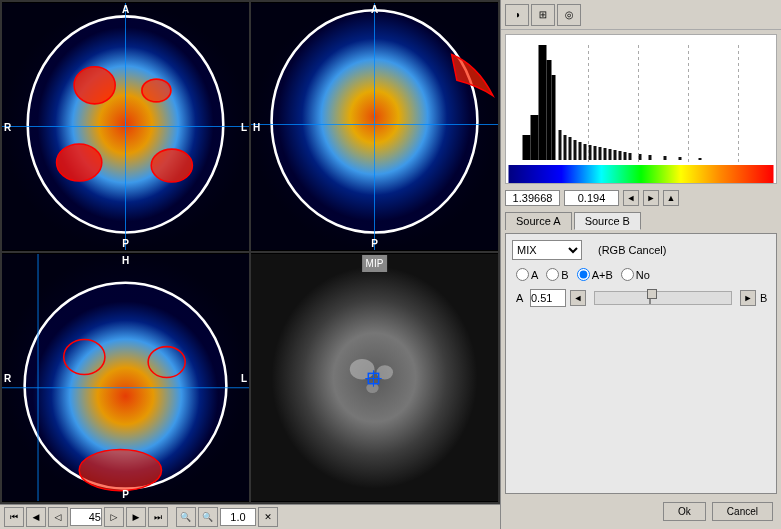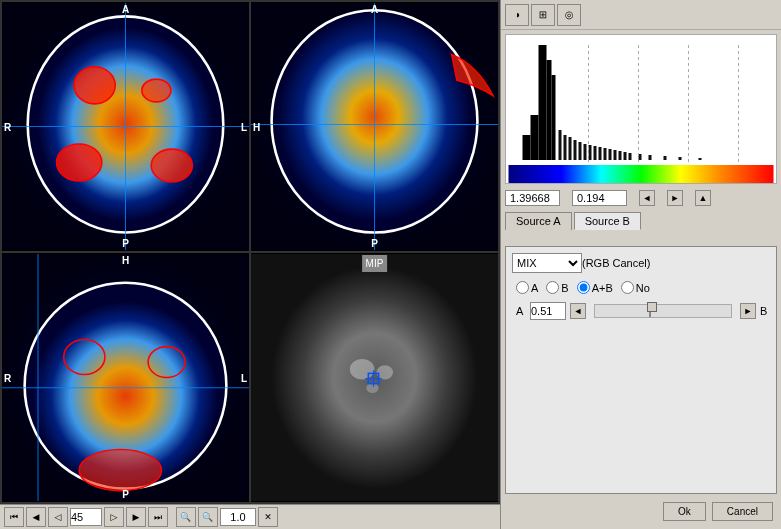--- a/index.html
+++ b/index.html
@@ -88,21 +88,21 @@
       align-items: center;
       justify-content: center;
       cursor: pointer;
       font-size: 9px;
     }
 
     .frame-input {
       width: 32px;
       height: 18px;
       border: 1px solid #888;
-      text-align: left;
+      text-align: right;
       background: #fff;
       font-size: 11px;
     }
 
     .zoom-input {
       width: 36px;
       height: 18px;
       border: 1px solid #888;
       text-align: center;
       background: #fff;
@@ -146,21 +146,22 @@
       border: 1px solid #aaa;
       height: 150px;
       position: relative;
       overflow: hidden;
     }
 
     #value-row {
       display: flex;
       align-items: center;
       padding: 2px 4px;
-      gap: 12px;
+      gap: 4px;
+      text-align: center;
     }
 
     .val-box {
       border: 1px solid #888;
       background: #fff;
       padding: 1px 4px;
       font-size: 11px;
       min-width: 55px;
     }
 
@@ -183,21 +184,21 @@
       border: 1px solid #888;
       display: flex;
       align-items: center;
       justify-content: center;
       cursor: pointer;
       font-size: 9px;
     }
 
     #source-tabs {
       display: flex;
-      margin: 4px 4px 16px 4px;
+      margin: 4px 4px 3px 4px;
       gap: 2px;
     }
 
     .source-tab {
       padding: 2px 10px;
       background: #d4d0c8;
       border: 1px solid #888;
       border-bottom: none;
       cursor: pointer;
       font-size: 11px;
@@ -212,21 +213,21 @@
       background: #e8e8e8;
       border: 1px solid #888;
       margin: 0 4px;
       padding: 6px;
       flex: 1;
     }
 
     #mix-row {
       display: flex;
       align-items: center;
-      gap: 0;
+      gap: 16px;
       margin-bottom: 8px;
     }
 
     .mix-select {
       width: 70px;
       height: 20px;
       font-size: 11px;
       background: #fff;
       border: 1px solid #888;
     }

